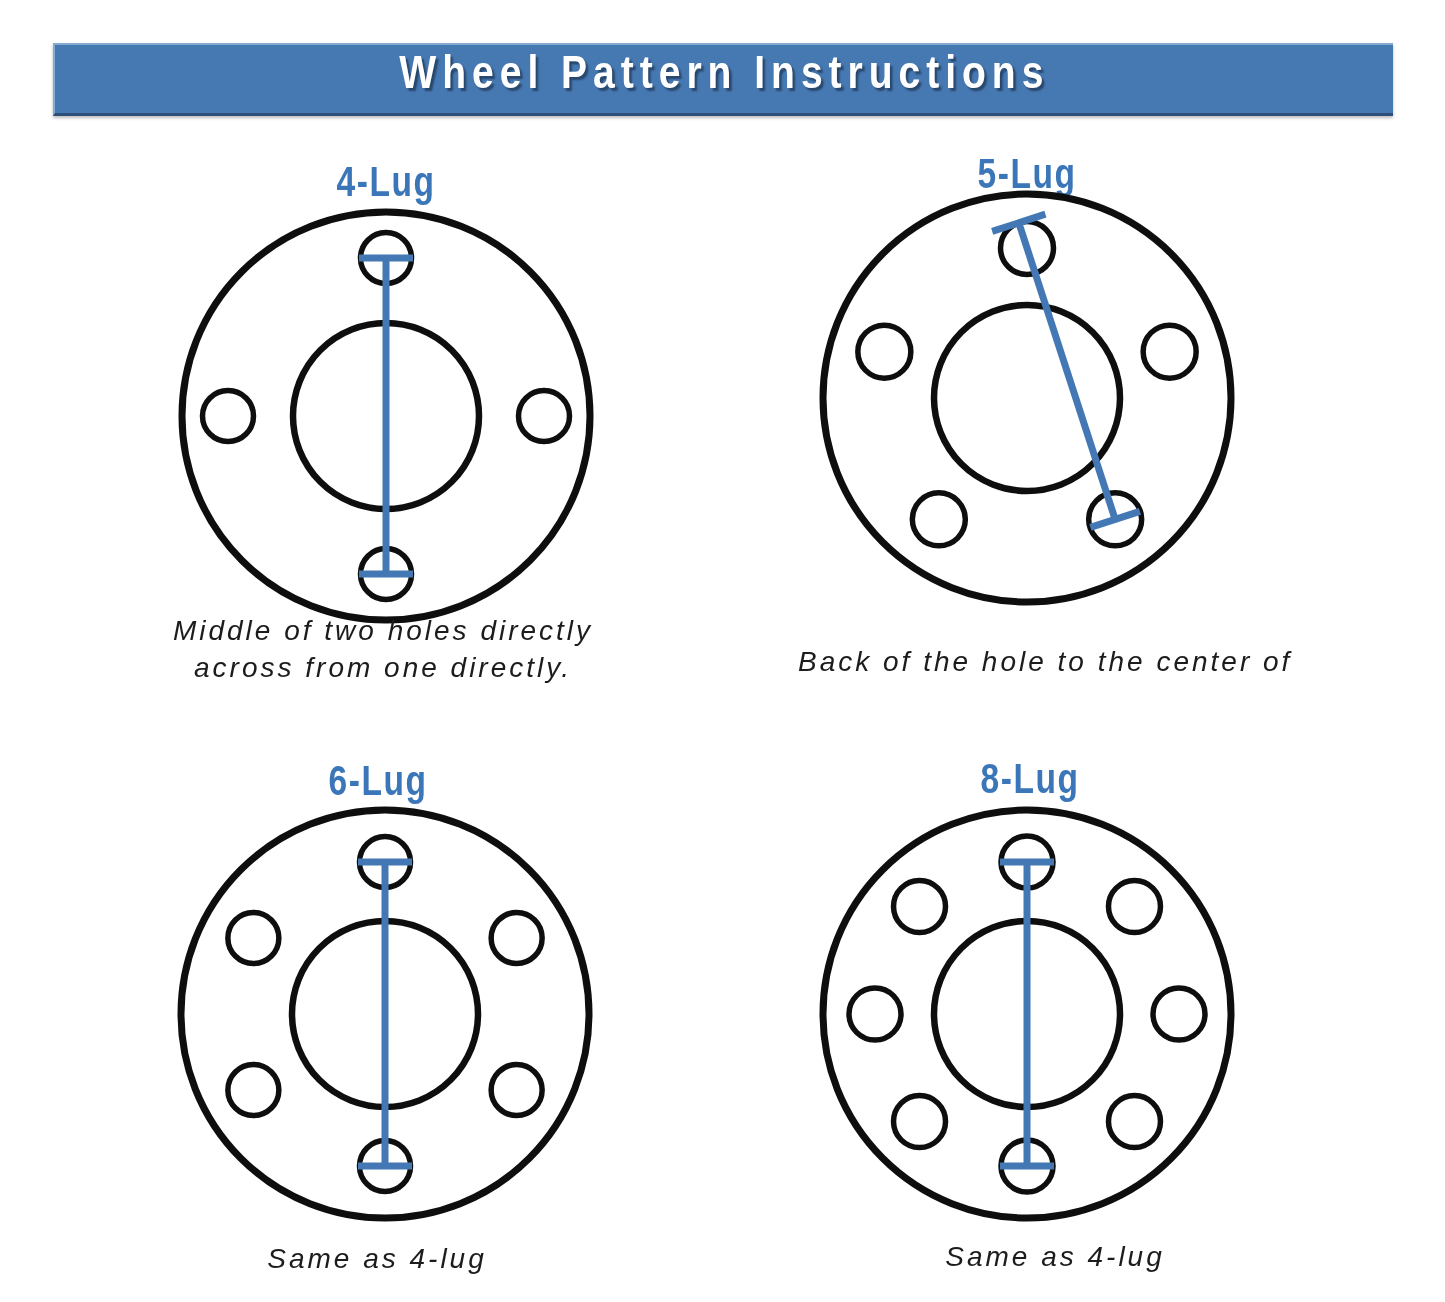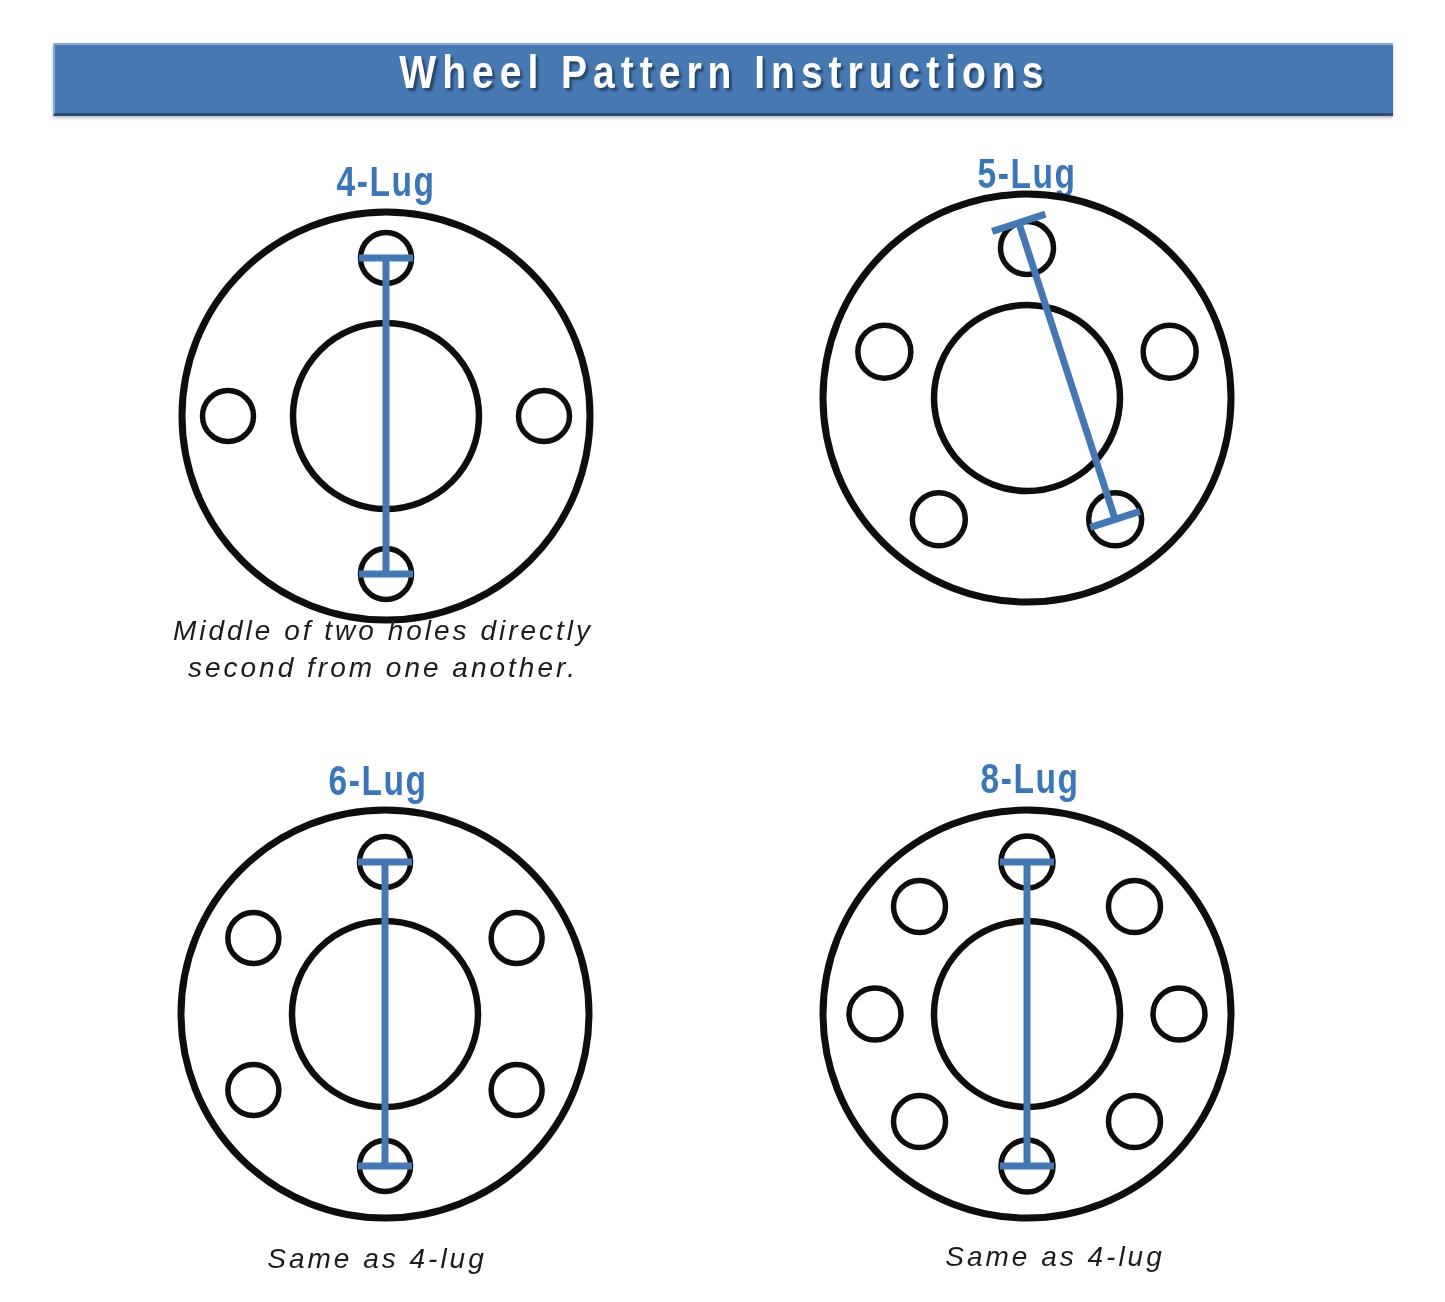--- a/index.html
+++ b/index.html
@@ -91,37 +91,38 @@
     <circle cx="220" cy="57" r="25.5" fill="none" stroke="#0e0e0e" stroke-width="5.5"></circle>
     <circle cx="62" cy="214.99999999999997" r="25.5" fill="none" stroke="#0e0e0e" stroke-width="5.5"></circle>
     <circle cx="219.99999999999997" cy="373" r="25.5" fill="none" stroke="#0e0e0e" stroke-width="5.5"></circle>
     <circle cx="378" cy="215" r="25.5" fill="none" stroke="#0e0e0e" stroke-width="5.5"></circle>
     <line x1="220" y1="57" x2="220" y2="373" stroke="#4478b4" stroke-width="7"></line>
     <line x1="193" y1="57" x2="247" y2="57" stroke="#4478b4" stroke-width="7"></line>
     <line x1="193" y1="373" x2="247" y2="373" stroke="#4478b4" stroke-width="7"></line>
   </svg>
 <div class="caption cap-0">
     <div>Middle of two holes directly</div>
-    <div>second from one another.</div>
+    <div>across from one directly.</div>
   </div>
 
 <div class="lug-label lbl-1">5-Lug</div>
 <svg class="wheel-svg svg-1" viewBox="0 0 440 440">
     <circle cx="220" cy="215" r="204" fill="none" stroke="#0e0e0e" stroke-width="7"></circle>
     <circle cx="220" cy="215" r="93" fill="none" stroke="#0e0e0e" stroke-width="6.5"></circle>
     <circle cx="220" cy="65" r="26.5" fill="none" stroke="#0e0e0e" stroke-width="5.5"></circle>
     <circle cx="77.34152255572698" cy="168.64745084375787" r="26.5" fill="none" stroke="#0e0e0e" stroke-width="5.5"></circle>
     <circle cx="131.832212156129" cy="336.3525491562421" r="26.5" fill="none" stroke="#0e0e0e" stroke-width="5.5"></circle>
     <circle cx="308.16778784387094" cy="336.35254915624216" r="26.5" fill="none" stroke="#0e0e0e" stroke-width="5.5"></circle>
     <circle cx="362.658477444273" cy="168.6474508437579" r="26.5" fill="none" stroke="#0e0e0e" stroke-width="5.5"></circle>
     <line x1="211.8110496490639" y1="39.79700231817843" x2="308.16778784387094" y2="336.35254915624216" stroke="#4478b4" stroke-width="7"></line>
     <line x1="185.1814671927996" y1="48.449478160676954" x2="238.4406321053282" y2="31.144526475679903" stroke="#4478b4" stroke-width="7"></line>
     <line x1="283.44031842019695" y1="344.38699100999077" x2="332.89525726754493" y2="328.31810730249356" stroke="#4478b4" stroke-width="7"></line>
   </svg>
 <div class="caption cap-1">
+    <div>Back of the hole to the center of</div>
   </div>
 
 <div class="lug-label lbl-2">6-Lug</div>
 <svg class="wheel-svg svg-2" viewBox="0 0 440 440">
     <circle cx="220" cy="215" r="204" fill="none" stroke="#0e0e0e" stroke-width="7"></circle>
     <circle cx="220" cy="215" r="93" fill="none" stroke="#0e0e0e" stroke-width="6.5"></circle>
     <circle cx="220" cy="63" r="25.5" fill="none" stroke="#0e0e0e" stroke-width="5.5"></circle>
     <circle cx="88.3641386247653" cy="139" r="25.5" fill="none" stroke="#0e0e0e" stroke-width="5.5"></circle>
     <circle cx="88.36413862476533" cy="291" r="25.5" fill="none" stroke="#0e0e0e" stroke-width="5.5"></circle>
     <circle cx="219.99999999999997" cy="367" r="25.5" fill="none" stroke="#0e0e0e" stroke-width="5.5"></circle>

